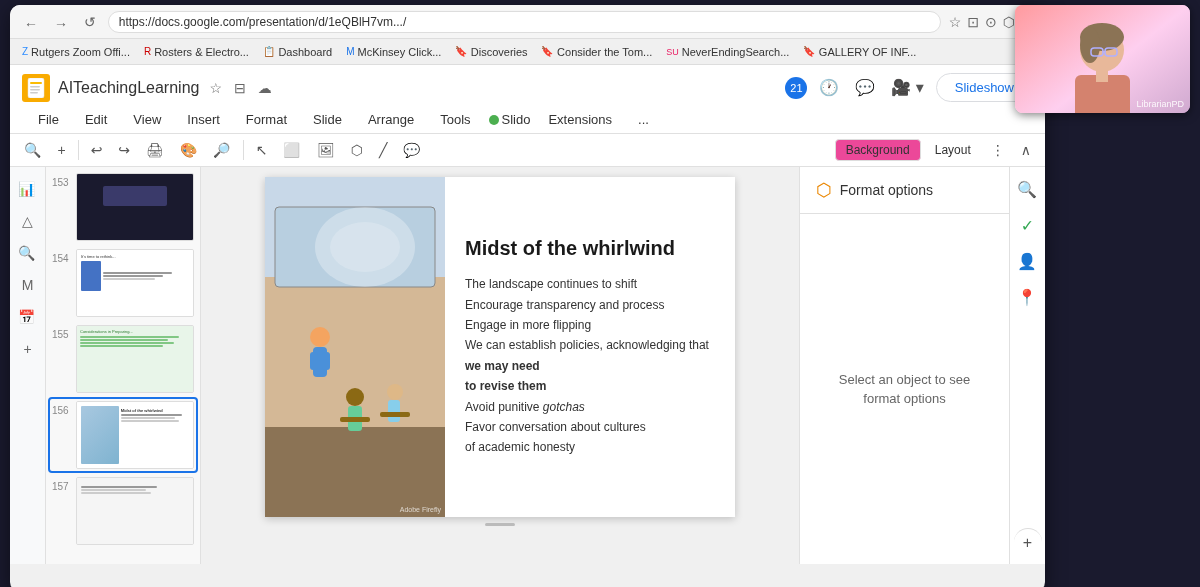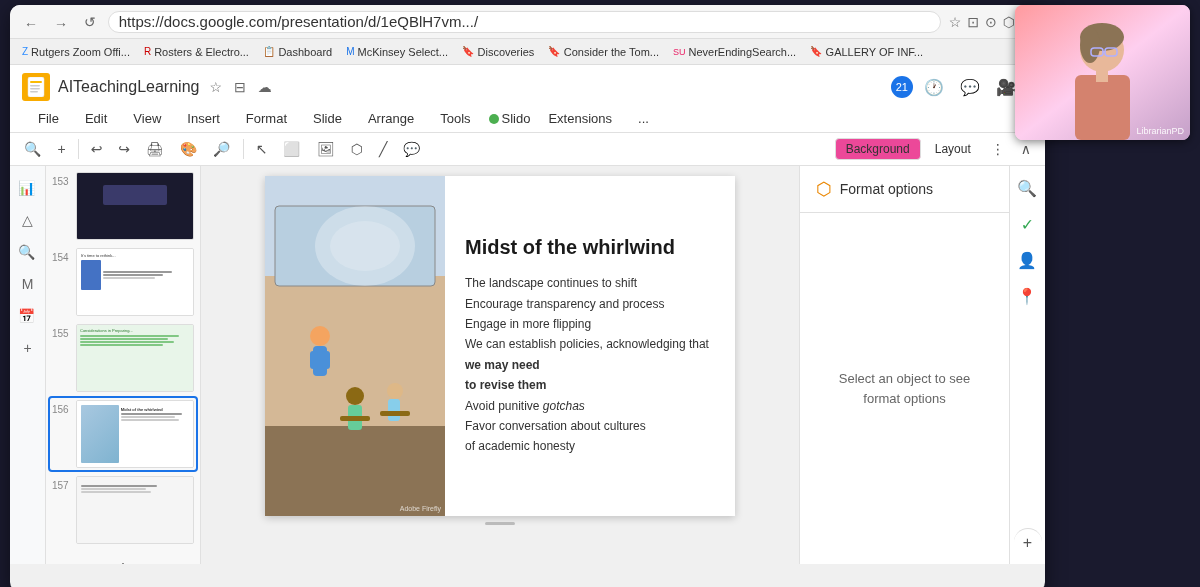--- a/index.html
+++ b/index.html
@@ -68,21 +68,21 @@
     }
     .url-bar {
       flex: 1;
       background: white;
       border: 1px solid #ddd;
       border-radius: 12px;
       height: 22px;
       display: flex;
       align-items: center;
       padding: 0 10px;
-      font-size: 15px;
+      font-size: 12px;
       color: #333;
     }
     .address-icons {
       display: flex;
       gap: 6px;
       align-items: center;
       font-size: 14px;
       color: #666;
     }
 
@@ -497,21 +497,21 @@
     .icon-green { color: #34a853; }
     .icon-blue { color: #4285f4; }
     .icon-red { color: #ea4335; }
 
     
     .webcam-overlay {
       position: absolute;
       right: 10px;
       top: 5px;
       width: 175px;
-      height: 135px;
+      height: 108px;
       border-radius: 8px;
       overflow: hidden;
       box-shadow: 0 2px 10px rgba(0,0,0,0.5);
     }
     .webcam-bg {
       width: 100%;
       height: 100%;
       background: linear-gradient(135deg, #ff9a9e 0%, #fecfef 50%, #d4a0d0 100%);
       position: relative;
     }
@@ -590,21 +590,21 @@
     <div class="bookmark-item">
       <span class="bm-icon" style="color:#cc0000">R</span>
       <span>Rosters &amp; Electro...</span>
     </div>
     <div class="bookmark-item">
       <span class="bm-icon" style="color:#4caf50">📋</span>
       <span>Dashboard</span>
     </div>
     <div class="bookmark-item">
       <span class="bm-icon" style="color:#1a73e8">M</span>
-      <span>McKinsey Select...</span>
+      <span>McKinsey Click...</span>
     </div>
     <div class="bookmark-item">
       <span class="bm-icon">🔖</span>
       <span>Discoveries</span>
     </div>
     <div class="bookmark-item">
       <span class="bm-icon">🔖</span>
       <span>Consider the Tom...</span>
     </div>
     <div class="bookmark-item">
@@ -633,20 +633,21 @@
         <span class="app-name">AITeachingLearning</span>
         <button class="title-icon-btn">☆</button>
         <button class="title-icon-btn">⊟</button>
         <button class="title-icon-btn">☁</button>
         <div class="header-spacer"></div>
         <div class="header-right">
           <div class="collab-count">21</div>
           <button class="header-icon-btn">🕐</button>
           <button class="header-icon-btn">💬</button>
           <button class="header-icon-btn">🎥 ▾</button>
+          <button class="slideshow-btn">Slideshow</button>
         </div>
       </div>
 
       <div class="menu-bar">
         <span class="menu-item">File</span>
         <span class="menu-item">Edit</span>
         <span class="menu-item">View</span>
         <span class="menu-item">Insert</span>
         <span class="menu-item">Format</span>
         <span class="menu-item">Slide</span>

